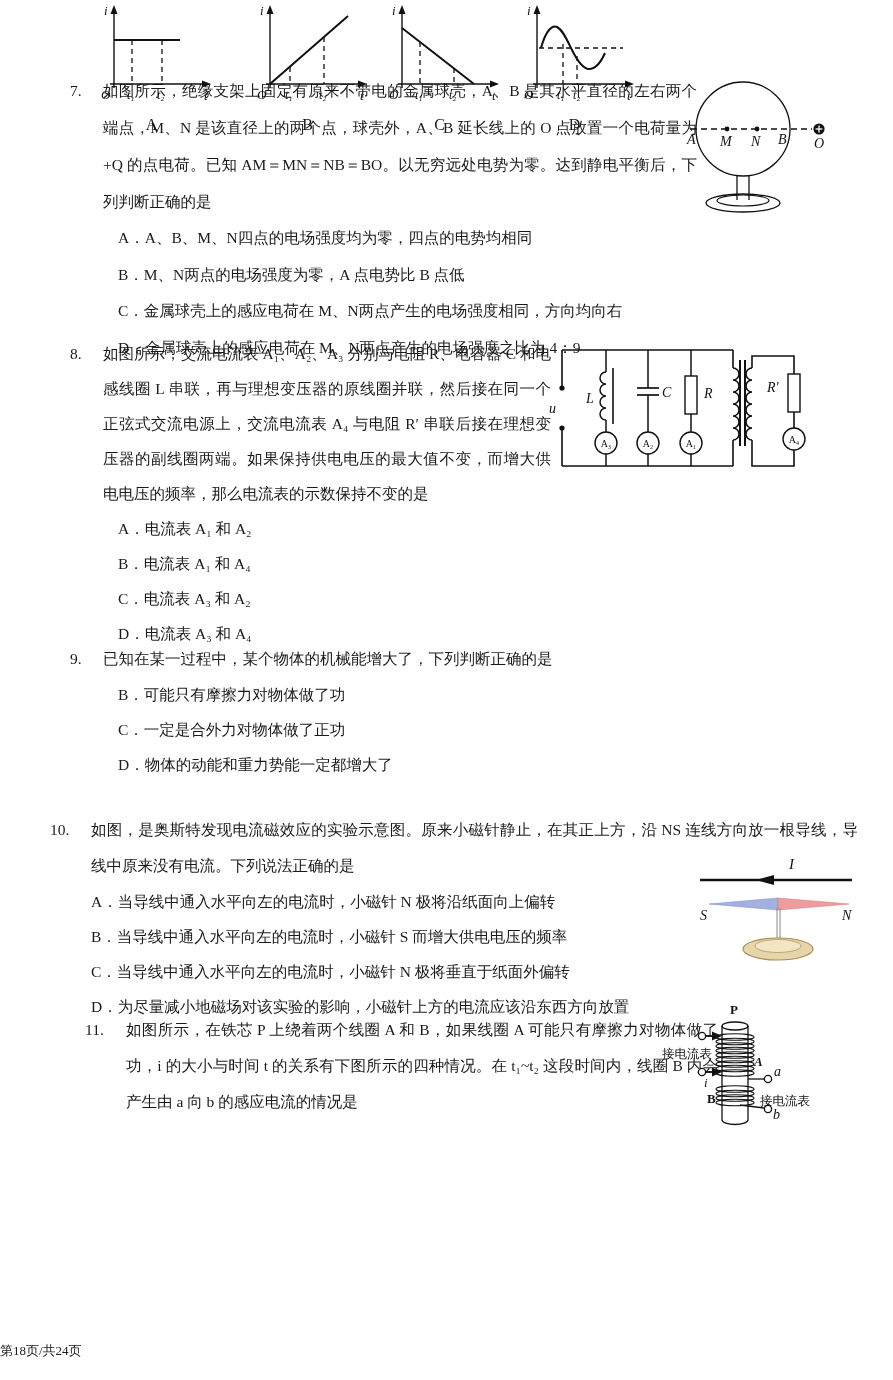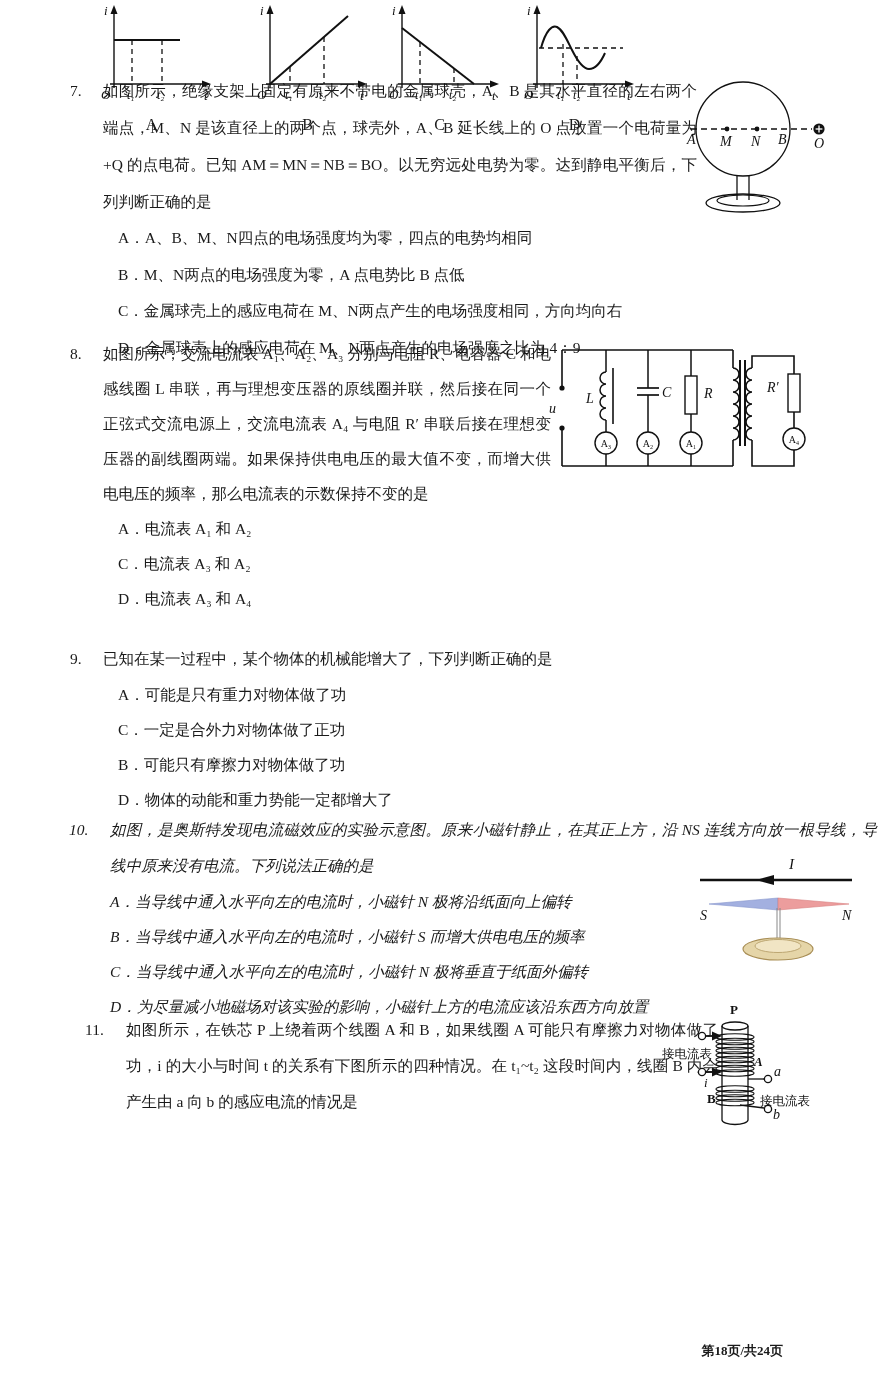--- a/index.html
+++ b/index.html
@@ -19,21 +19,21 @@
   .q8 .qtext{max-width:448px;}
   .q11 .qtext{max-width:592px;}
   .opts{margin-left:48px;}
   .q10 .opts,.q11 .opts{margin-left:41px;}
   .opt{line-height:35px;}
   .q7 .opt{line-height:36.5px;}
   .fig{position:absolute;}
   .graph{position:absolute;top:1118;width:140;text-align:center;}
   .graph .glabel{margin-top:4px;font-size:16px;letter-spacing:1px;}
   .g-a{left:82px;} .g-b{left:238px;} .g-c{left:370px;} .g-d{left:505px;}
-  .footer{position:absolute;top:1342px;left:0;width:783px;text-align:right;font-size:13px;font-weight:bold;}
+  .footer{position:absolute;top:1342px;left:0;width:783px;text-align:left;font-size:13px;}
   svg text{fill:#111;}
   .it{font-style:italic;}
 </style>
 </head>
 <body>
 
 <div class="q q7" style="top:72px;left:70px;width:640px;">
   <div class="qhead">
     <span class="qnum">7.</span>
     <div class="qtext" style="width:594px;">如图所示，绝缘支架上固定有原来不带电的金属球壳，A、B 是其水平直径的左右两个端点，M、N 是该直径上的两个点，球壳外，A、B 延长线上的 O 点放置一个电荷量为+Q 的点电荷。已知 AM＝MN＝NB＝BO。以无穷远处电势为零。达到静电平衡后，下列判断正确的是</div>
@@ -67,20 +67,21 @@
   </svg>
 </div>
 
 <div class="q q8" style="top:336px;left:70px;width:812px;">
   <div class="qhead">
     <span class="qnum">8.</span>
     <div class="qtext">如图所示，交流电流表 A₁、A₂、A₃ 分别与电阻 R、电容器 C 和电感线圈 L 串联，再与理想变压器的原线圈并联，然后接在同一个正弦式交流电源上，交流电流表 A₄ 与电阻 R′ 串联后接在理想变压器的副线圈两端。如果保持供电电压的最大值不变，而增大供电电压的频率，那么电流表的示数保持不变的是</div>
   </div>
   <div class="opts">
     <div class="opt">A．电流表 A₁ 和 A₂</div>
+    <div class="opt">B．电流表 A₁ 和 A₄</div>
     <div class="opt">C．电流表 A₃ 和 A₂</div>
     <div class="opt">D．电流表 A₃ 和 A₄</div>
   </div>
 </div>
 
 <div class="fig" style="left:548px;top:336px;">
   <svg width="262" height="142" viewBox="0 0 262 142">
 
     <path d="M14,14 H185 M14,130 H185 M14,14 V52 M14,92 V130" fill="none" stroke="#111" stroke-width="1.6"></path>
     <circle cx="14" cy="52" r="2.6" fill="#111"></circle>
@@ -120,28 +121,27 @@
     <text x="246" y="107" font-size="10" text-anchor="middle">A₄</text>
   </svg>
 </div>
 
 <div class="q q9" style="top:641px;left:70px;width:720px;">
   <div class="qhead">
     <span class="qnum">9.</span>
     <div class="qtext">已知在某一过程中，某个物体的机械能增大了，下列判断正确的是</div>
   </div>
   <div class="opts">
-    <div class="opt">A．可能是只有重力对物体做了功</div>
+    <div class="opt">B．可能只有摩擦力对物体做了功</div>
     <div class="opt">C．一定是合外力对物体做了正功</div>
-    <div class="opt">B．可能只有摩擦力对物体做了功</div>
     <div class="opt">D．物体的动能和重力势能一定都增大了</div>
   </div>
 </div>
 
-<div class="q q10" style="top:812px;left:69px;width:808px;font-style:italic;">
+<div class="q q10" style="top:812px;left:50px;width:808px;">
   <div class="qhead">
     <span class="qnum">10.</span>
     <div class="qtext">如图，是奥斯特发现电流磁效应的实验示意图。原来小磁针静止，在其正上方，沿 NS 连线方向放一根导线，导线中原来没有电流。下列说法正确的是</div>
   </div>
   <div class="opts">
     <div class="opt">A．当导线中通入水平向左的电流时，小磁针 N 极将沿纸面向上偏转</div>
     <div class="opt">B．当导线中通入水平向左的电流时，小磁针 S 而增大供电电压的频率</div>
     <div class="opt">C．当导线中通入水平向左的电流时，小磁针 N 极将垂直于纸面外偏转</div>
     <div class="opt">D．为尽量减小地磁场对该实验的影响，小磁针上方的电流应该沿东西方向放置</div>
   </div>

